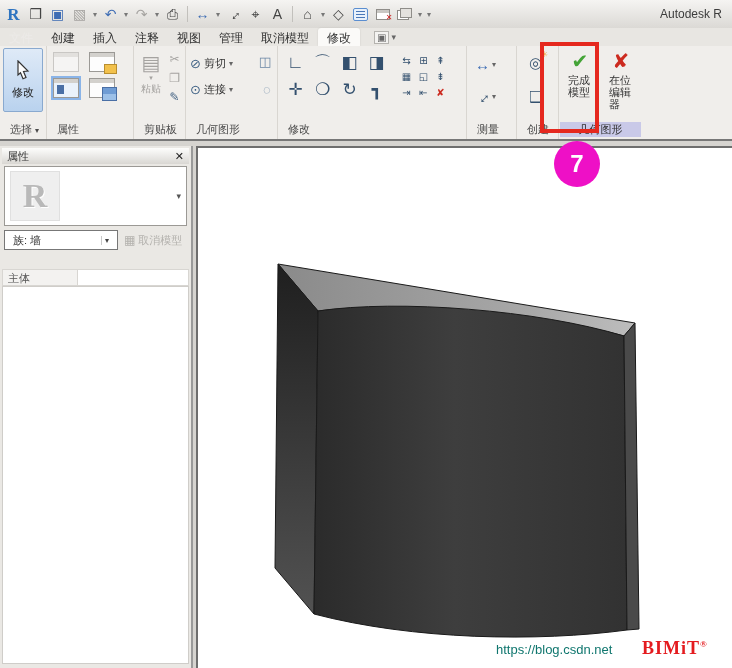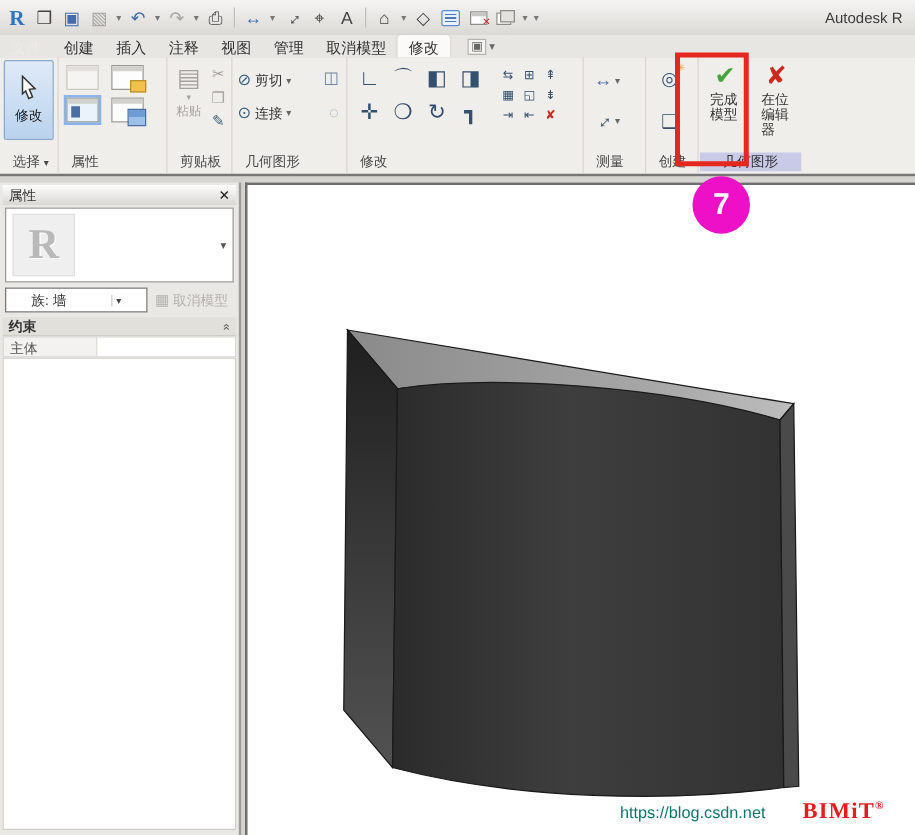--- a/index.html
+++ b/index.html
@@ -83,21 +83,21 @@
   .props{position:absolute;left:0;top:146px;width:193px;height:522px;background:#eae8e4;border-right:2px solid #9a9a9a}
   .props-header{position:absolute;left:2px;top:2px;right:2px;height:16px;
     background:linear-gradient(#fdfdfc,#d9d7d3);display:flex;align-items:center;font-size:11px;padding:0 5px}
   .props-header .x{margin-left:auto;font-size:11px;color:#222;font-weight:bold}
   .type-box{position:absolute;left:4px;top:20px;width:183px;height:60px;background:#fff;border:1px solid #9b9995}
   .thumb{position:absolute;left:5px;top:4px;width:50px;height:50px;background:#efefef;border:1px solid #e0e0e0;
     display:flex;align-items:center;justify-content:center;font-size:34px;font-weight:bold;color:#b9b9b9;
     font-family:"Liberation Serif",serif;text-shadow:1px 1px 0 #fff}
   .type-caret{position:absolute;right:5px;top:24px;font-size:9px;color:#555}
   .combo{position:absolute;left:4px;top:84px;width:114px;height:20px;background:#fff;border:1px solid #777;
-    display:flex;align-items:center;font-size:11px;padding:0 20px}
+    display:flex;align-items:center;font-size:11px;padding:0 8px}
   .combo .arr{margin-left:auto;font-size:8px;color:#444;border-left:1px solid #c9c9c9;padding-left:3px}
   .edit-type{position:absolute;left:124px;top:84px;width:64px;height:20px;display:flex;align-items:center;gap:3px;
     font-size:11px;color:#b4b2ae}
   .edit-type .ic{font-size:12px;color:#b4b2ae}
   .sec-hdr{position:absolute;left:2px;top:108px;width:187px;height:15px;background:#e2e0db;border-bottom:1px solid #cfcdc8;
     display:flex;align-items:center;font-size:11px;font-weight:bold;padding:0 5px}
   .sec-hdr .col{margin-left:auto;font-weight:normal;font-size:10px;color:#555;transform:rotate(90deg)}
   .prow{position:absolute;left:2px;top:123px;width:187px;height:17px;display:flex;font-size:11px}
   .prow .k{width:76px;background:#f3f2f0;border:1px solid #d8d6d2;padding:1px 5px;color:#555}
   .prow .v{flex:1;background:#fff;border:1px solid #d8d6d2;border-left:none}
@@ -294,24 +294,20 @@
       <div class="thumb">R</div>
       <span class="type-caret">▾</span>
     </div>
     <div class="combo">
       <span>族: 墙</span>
       <span class="arr">▾</span>
     </div>
     <div class="edit-type">
       <span class="ic">▦</span>
       <span>取消模型</span>
-    </div>
-    <div class="sec-hdr">
-      <span>约束</span>
-      <span class="col">«</span>
     </div>
     <div class="prow">
       <span class="k">主体</span>
       <span class="v"></span>
     </div>
     <div class="props-body"></div>
   </div>
 
   <div class="canvas">
     <svg width="534" height="520" viewBox="0 0 534 520">

